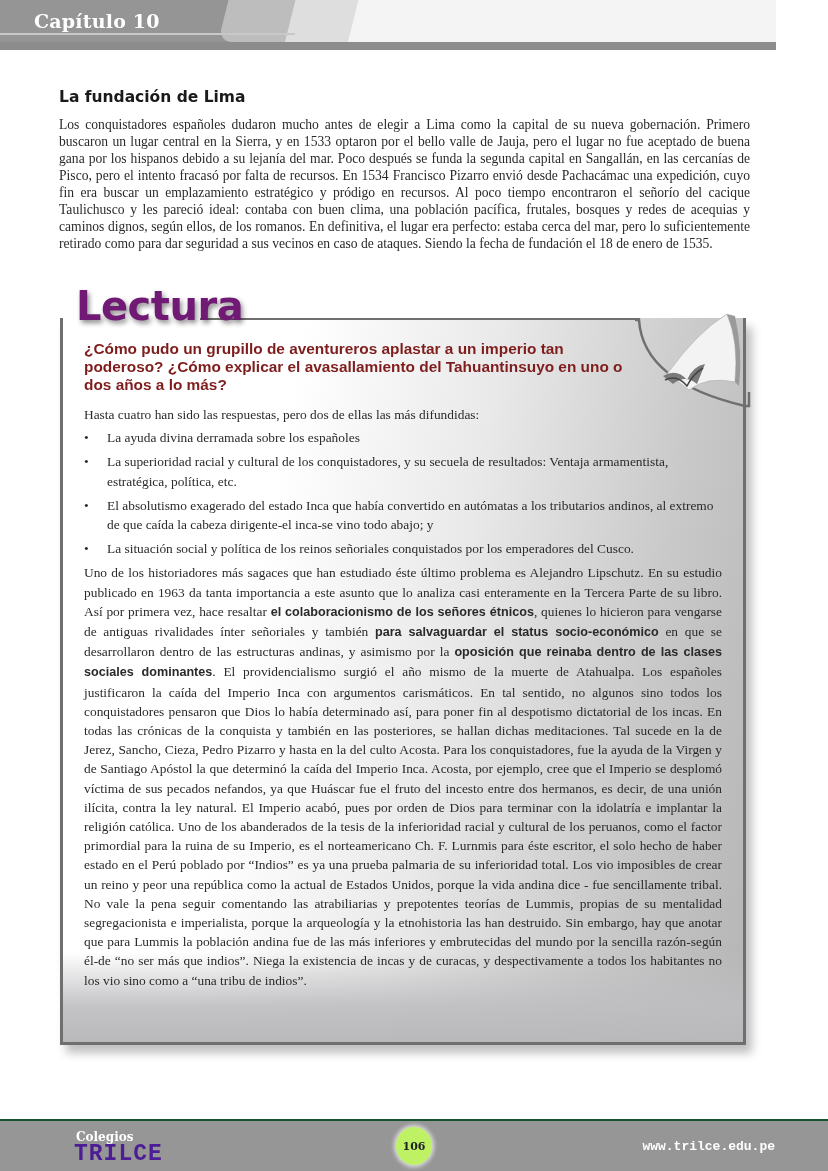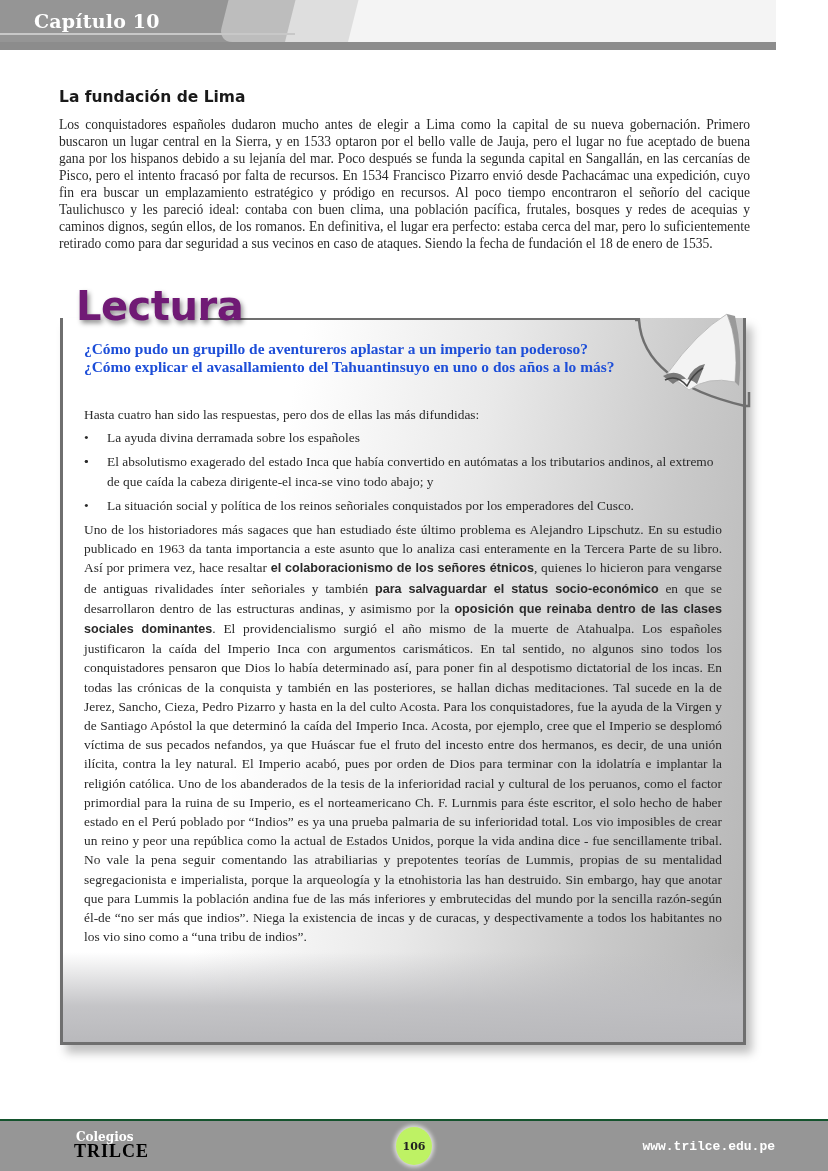--- a/index.html
+++ b/index.html
@@ -73,21 +73,21 @@
       font-family: "DejaVu Sans", sans-serif; font-weight: bold; font-size: 40px; color: #701a75;
       letter-spacing: -0.5px;
       text-shadow: 2px 3px 5px rgba(0,0,0,0.45);
       background: transparent;
     }
     .book-icon {
       position: absolute; left: 627px; top: 302px; width: 125px; height: 110px;
     }
     .lectura-question {
       position: absolute; left: 84px; top: 340px; width: 540px;
-      font-family: Liberation Serif, serif; font-weight: bold; font-size: 15.4px; line-height: 18px; color: #1d4ed8;
+      font-family: Liberation Sans, sans-serif; font-weight: bold; font-size: 15.4px; line-height: 18px; color: #7f1d1d;
     }
     .lectura-body {
       position: absolute; left: 84px; top: 405px; width: 638px;
       font-size: 13.4px; line-height: 19.2px; color: #2a2a2a; text-align: justify;
       font-family: "Liberation Serif", serif;
     }
     .lectura-body p { margin-bottom: 4px; }
     .lectura-body ul { list-style: none; margin: 4px 0 2px 0; }
     .lectura-body li {
       position: relative; padding-left: 23px; margin-bottom: 5px; text-align: left;
@@ -101,21 +101,21 @@
     .footer {
       position: absolute; left: 0; top: 1119px; width: 828px; height: 52px; background: #969696;
       border-top: 2px solid #14532d;
     }
     .footer .brand-small {
       position: absolute; left: 76px; top: 9px;
       font-family: "DejaVu Serif", serif; font-weight: bold; font-size: 12px; color: #ffffff;
     }
     .footer .brand-big {
       position: absolute; left: 74px; top: 20px;
-      font-family: Liberation Serif, serif; font-weight: bold; font-size: 18px; color: #000000;
+      font-family: Liberation Mono, monospace; font-weight: bold; font-size: 23px; color: #4c1d95;
       letter-spacing: 1px;
     }
     .footer .page-badge {
       position: absolute; left: 396px; top: 6px; width: 36px; height: 38px;
       border-radius: 50%; background: #bef264;
       box-shadow: 0 0 4px 2px rgba(255,255,255,0.7);
       display: flex; align-items: center; justify-content: center;
       font-family: "DejaVu Serif", serif; font-weight: bold; font-size: 11px; color: #222;
     }
     .footer .url {
@@ -158,20 +158,21 @@
 
 <div class="lectura-body">
   <p>Hasta cuatro han sido las respuestas, pero dos de ellas las más difundidas:</p>
   <ul>
     <li>
       <span class="bullet">•</span>
       <span>La ayuda divina derramada sobre los españoles</span>
     </li>
     <li>
       <span class="bullet">•</span>
+      <span>La superioridad racial y cultural de los conquistadores, y su secuela de resultados: Ventaja armamentista, estratégica, política, etc.</span>
     </li>
     <li>
       <span class="bullet">•</span>
       <span>El absolutismo exagerado del estado Inca que había convertido en autómatas a los tributarios andinos, al extremo de que caída la cabeza dirigente-el inca-se vino todo abajo; y</span>
     </li>
     <li>
       <span class="bullet">•</span>
       <span>La situación social y política de los reinos señoriales conquistados por los emperadores del Cusco.</span>
     </li>
   </ul>

